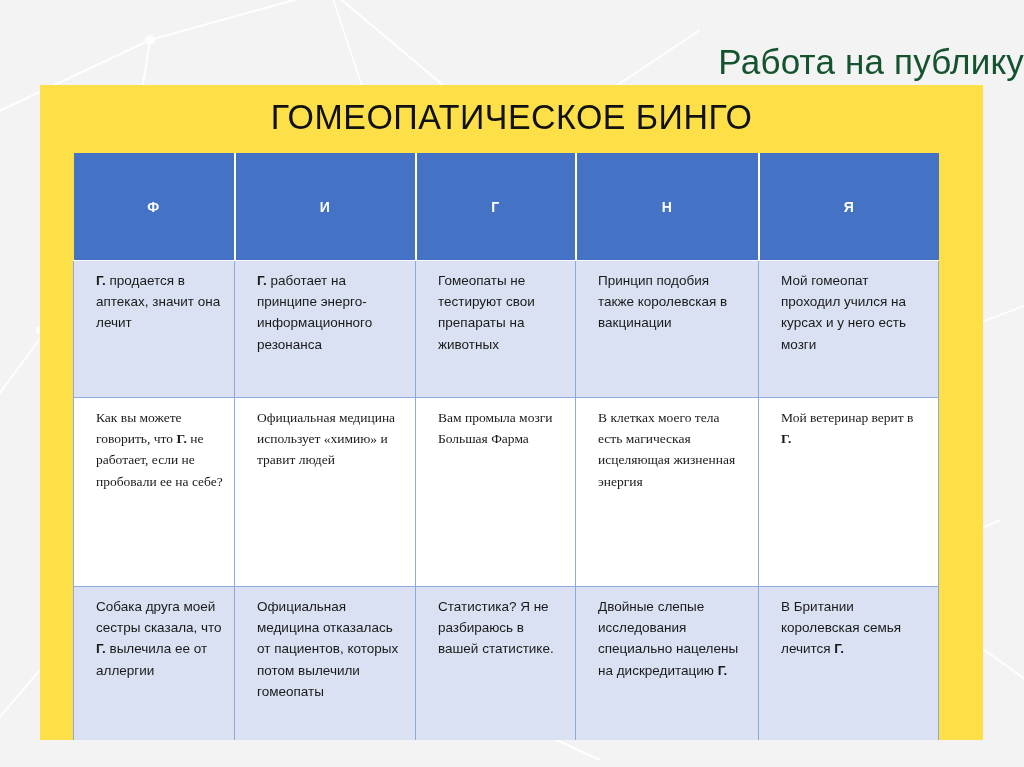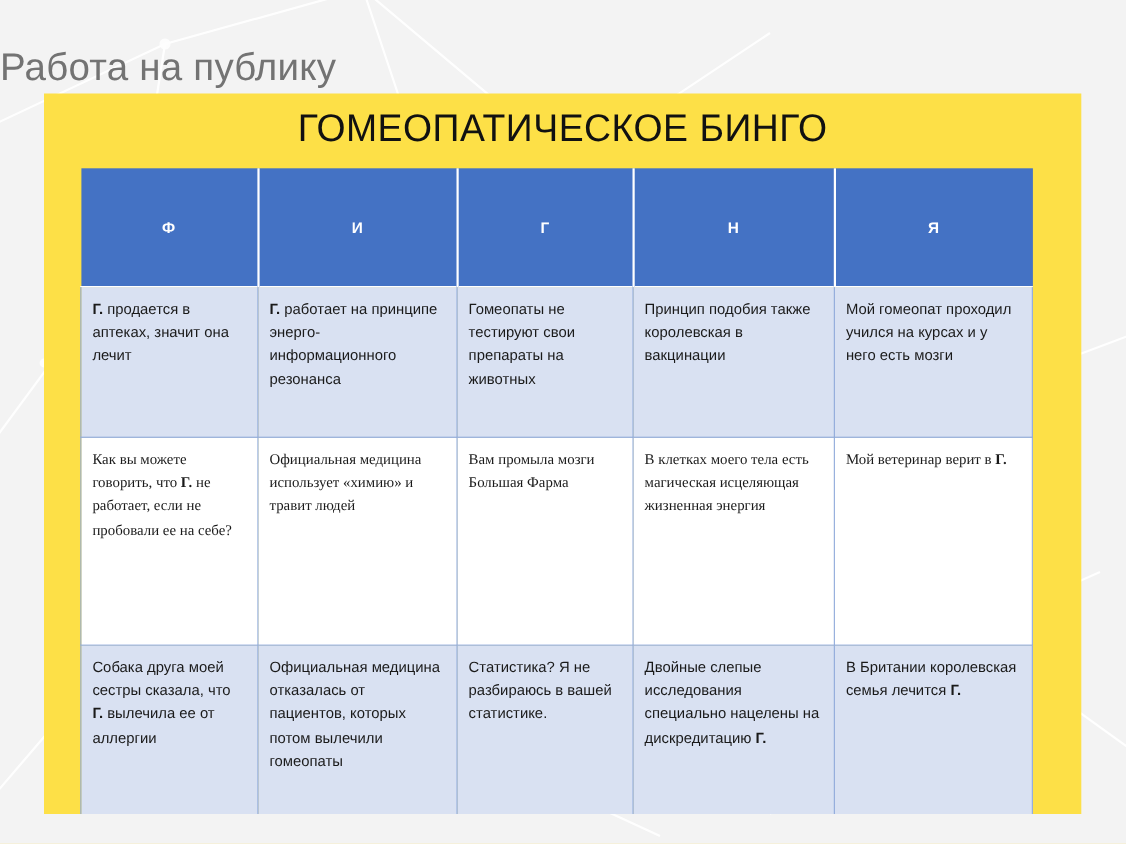--- a/index.html
+++ b/index.html
@@ -29,24 +29,24 @@
     width: 1024px;
     height: 767px;
     display: block;
   }
 
   #slide-title {
     position: absolute;
     top: 18px;
     left: 0;
     width: 1024px;
-    text-align: left;
+    text-align: right;
     font-size: 35px;
     font-weight: normal;
-    color: #737373;
+    color: #14532d;
     letter-spacing: 0.2px;
     z-index: 3;
     line-height: 1.2;
   }
 
   #content-panel {
     position: absolute;
     left: 40px;
     top: 85px;
     width: 943px;
@@ -96,21 +96,21 @@
     border-right: 2px solid #ffffff;
     border-bottom: 1px solid #ffffff;
     letter-spacing: 0.5px;
   }
   #bingo-table th:last-child { border-right: none; }
 
   #bingo-table td {
     font-size: 13.5px;
     color: #1a1a1a;
     vertical-align: top;
-    padding: 9px 11px 9px 10px;
+    padding: 9px 11px 9px 22px;
     border: 1px solid #8ea9db;
     line-height: 1.57;
   }
 
   #bingo-table tr.row-shaded td { background: #d9e1f2; }
   #bingo-table tr.row-plain  td { background: #ffffff; }
 
   #bingo-table tr.row-1 td { height: 118px; }
   #bingo-table tr.row-2 td { height: 170px; font-family: Liberation Serif, serif; }
   #bingo-table tr.row-3 td { height: 178px; }

